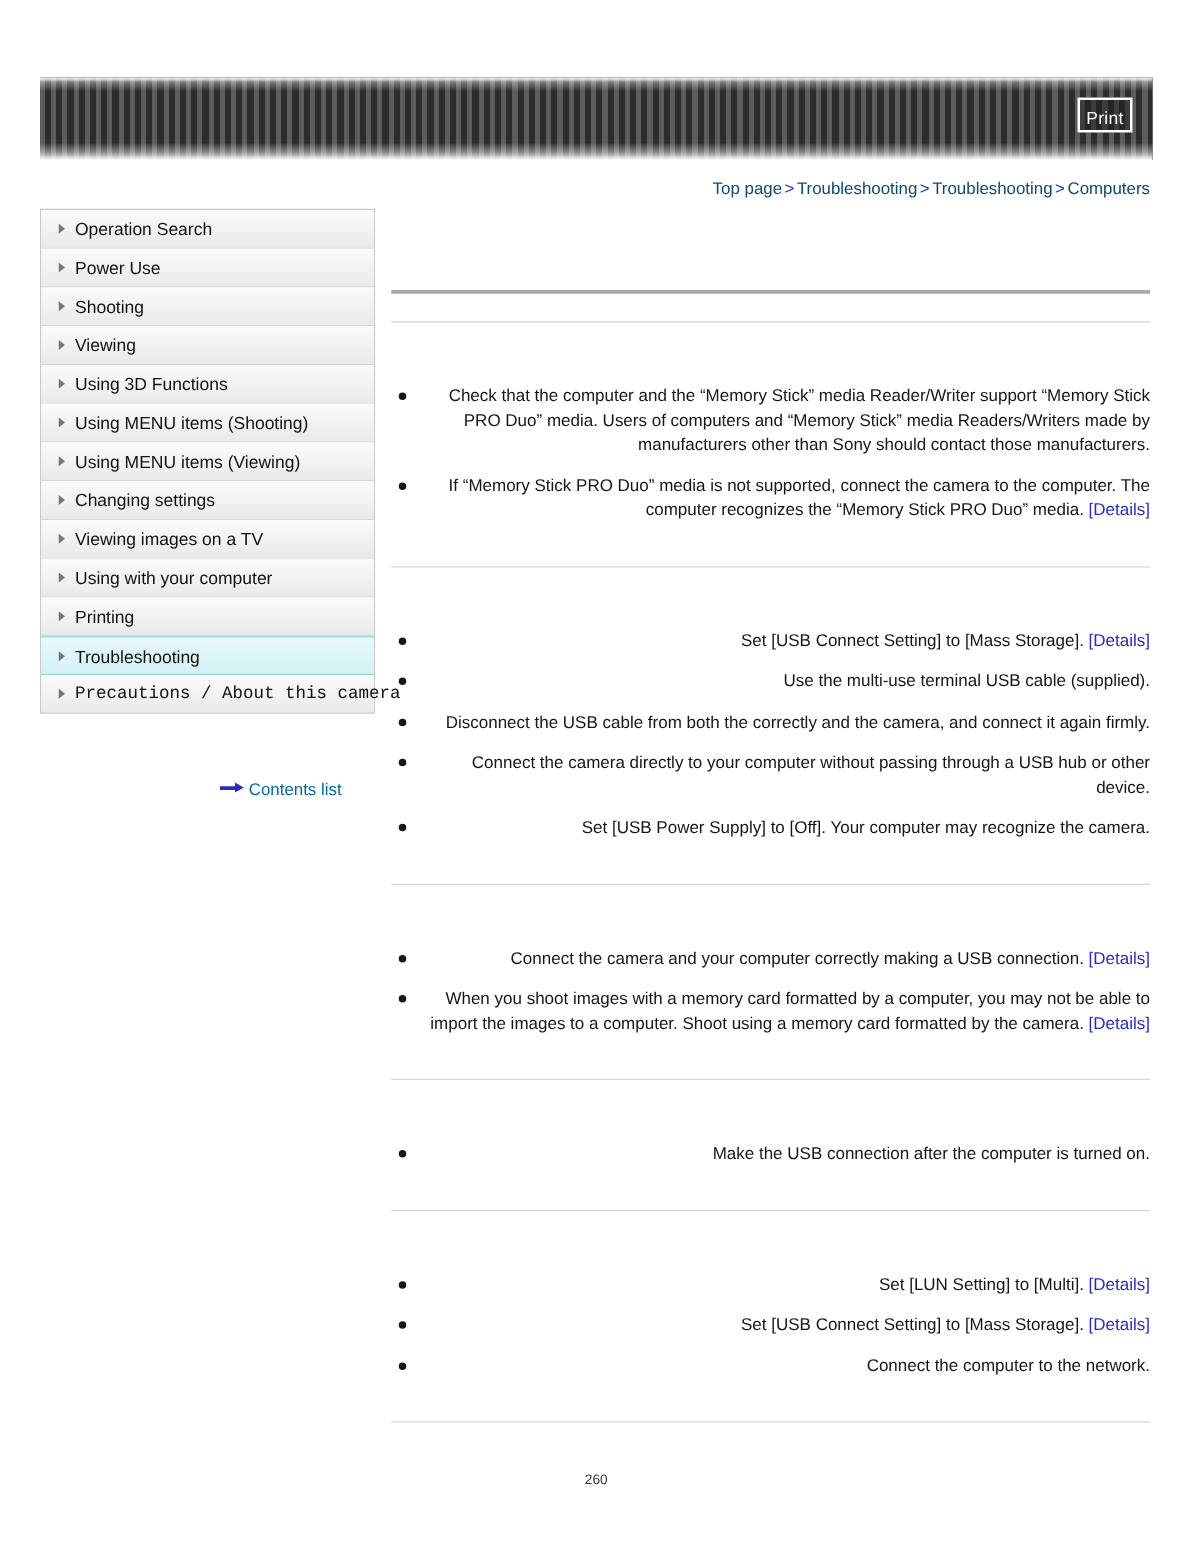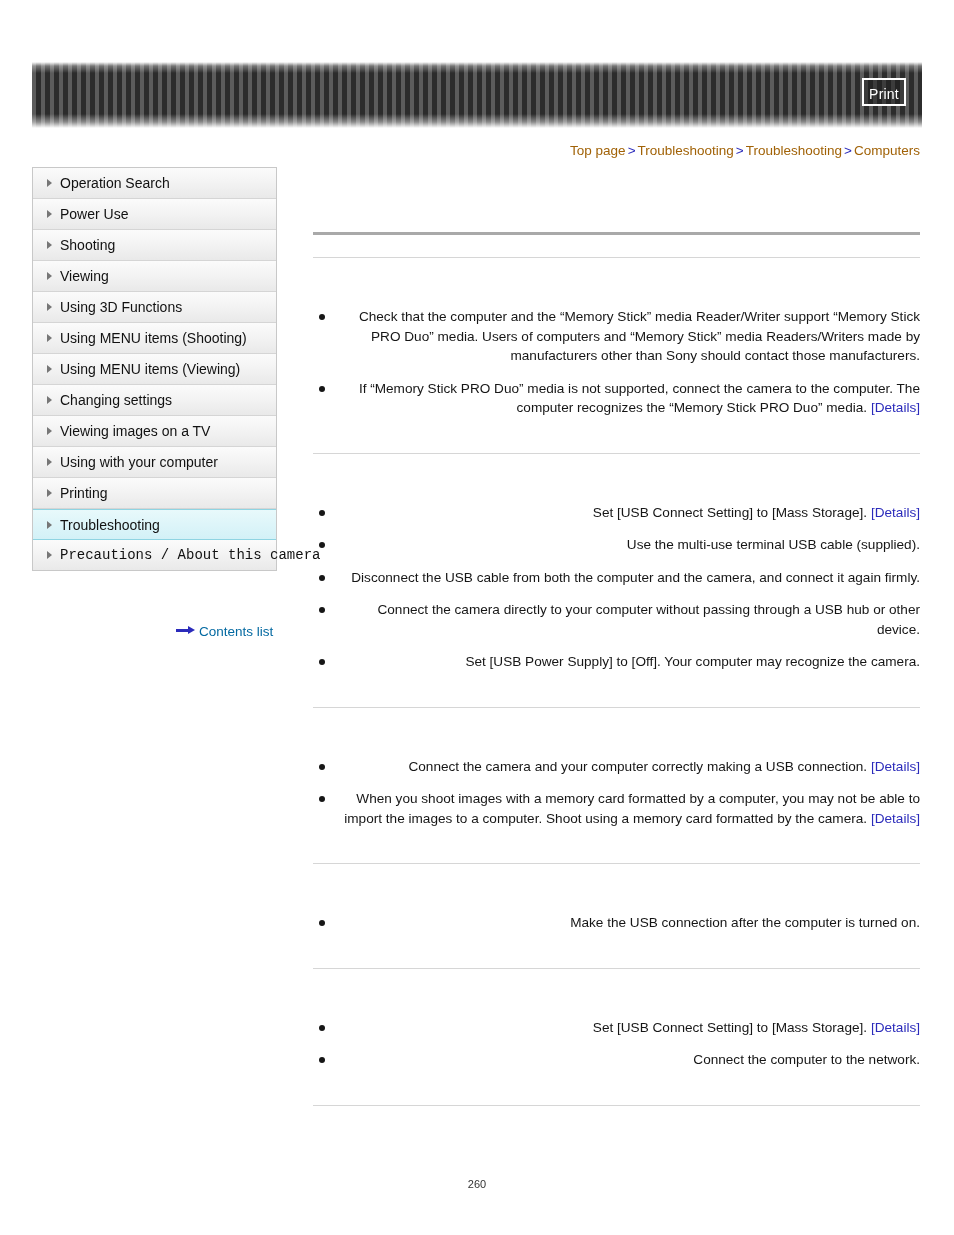--- a/index.html
+++ b/index.html
@@ -60,35 +60,35 @@
   
   .breadcrumb {
     position: absolute;
     right: 34px;
     top: 143px;
     font-size: 13.5px;
     color: #2b2bbb;
     white-space: nowrap;
   }
   .breadcrumb a {
-    color: #a16207;
+    color: #0c4a6e;
     text-decoration: none;
     cursor: pointer;
   }
   .breadcrumb .sep {
     color: #2b2bbb;
     padding: 0 2px;
   }
 
   
   .sidebar {
     position: absolute;
     left: 32px;
     top: 167px;
-    width: 245px;
+    width: 268px;
     border: 1px solid #c8c8c8;
     border-bottom: none;
     box-sizing: border-box;
     background: #ffffff;
   }
   .nav-item {
     position: relative;
     height: 31px;
     line-height: 31px;
     border-bottom: 1px solid #d5d5d5;
@@ -287,21 +287,21 @@
         </ul>
       </div>
       <div class="sec-spacer-small"></div>
       <div class="rule-thin"></div>
       <div class="section">
         <div class="section-heading"></div>
         <div style="height: 22px;"></div>
         <ul class="bullets">
           <li><span>Set [USB Connect Setting] to [Mass Storage]. </span><a class="details-link">[Details]</a></li>
           <li><span>Use the multi-use terminal USB cable (supplied).</span></li>
-          <li><span>Disconnect the USB cable from both the computer and the camera, and connect it again firmly.</span></li>
+          <li><span>Disconnect the USB cable from both the correctly and the camera, and connect it again firmly.</span></li>
           <li><span>Connect the camera directly to your computer without passing through a USB hub or other device.</span></li>
           <li><span>Set [USB Power Supply] to [Off]. Your computer may recognize the camera.</span></li>
         </ul>
       </div>
       <div class="sec-spacer-small"></div>
       <div class="rule-thin"></div>
       <div class="section">
         <div class="section-heading"></div>
         <div style="height: 22px;"></div>
         <ul class="bullets">
@@ -317,20 +317,21 @@
         <ul class="bullets">
           <li><span>Make the USB connection after the computer is turned on.</span></li>
         </ul>
       </div>
       <div class="sec-spacer-small"></div>
       <div class="rule-thin"></div>
       <div class="section">
         <div class="section-heading"></div>
         <div style="height: 22px;"></div>
         <ul class="bullets">
+          <li><span>Set [LUN Setting] to [Multi]. </span><a class="details-link">[Details]</a></li>
           <li><span>Set [USB Connect Setting] to [Mass Storage]. </span><a class="details-link">[Details]</a></li>
           <li><span>Connect the computer to the network.</span></li>
         </ul>
       </div>
       <div class="sec-spacer-small"></div>
       <div class="rule-thin"></div>
       <div class="section">
         <div class="section-heading"></div>
         <div style="height: 22px;"></div>
       </div>

